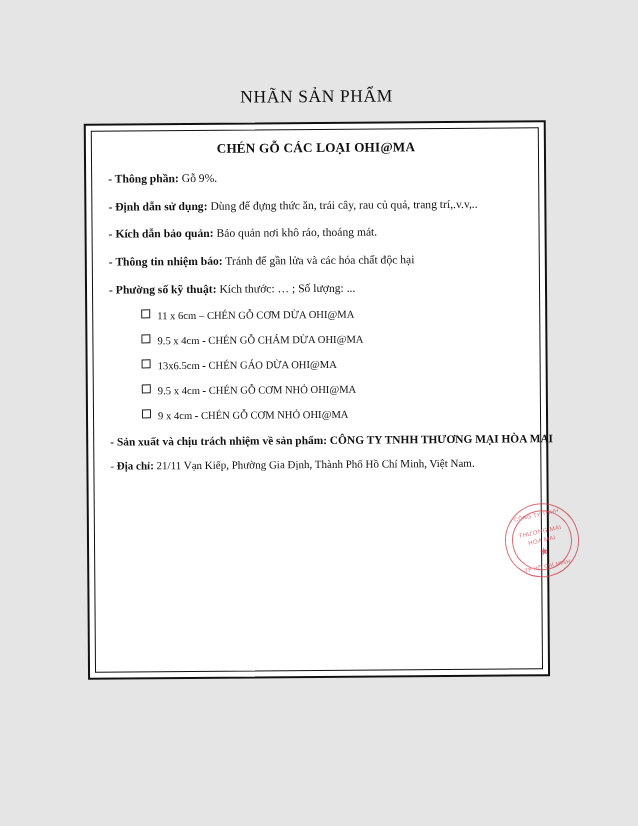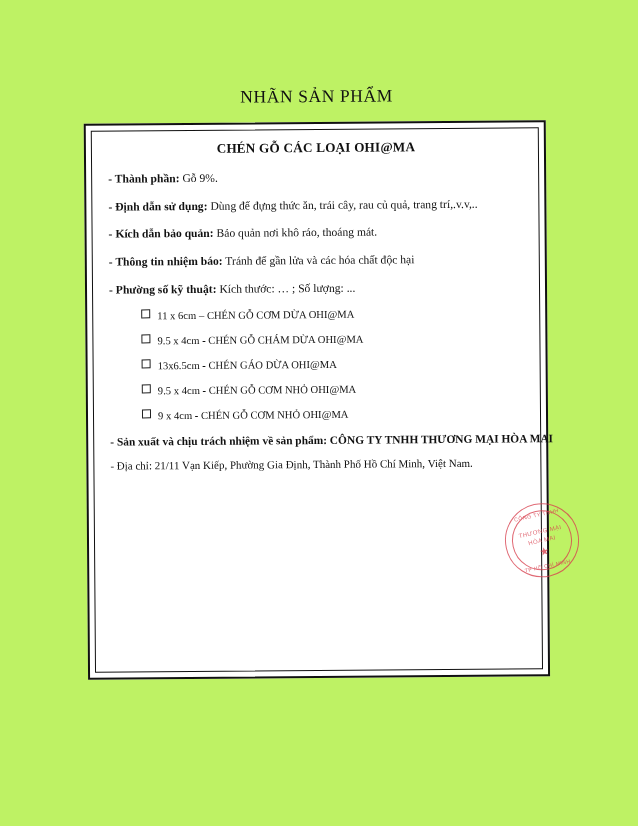--- a/index.html
+++ b/index.html
@@ -11,21 +11,21 @@
     width: 638px;
     height: 826px;
     position: relative;
     font-family: "Liberation Serif", serif;
     color: #111;
     overflow: hidden;
   }
   .page {
     position: absolute;
     inset: 0;
-    background: #bef264;
+    background: #e5e5e5;
   }
   
   .scan {
     position: absolute;
     left: 0; top: 0;
     width: 638px; height: 826px;
     transform: rotate(-0.45deg);
     transform-origin: 50% 50%;
   }
   .doc-title {
@@ -103,21 +103,21 @@
     margin: 14px 0 12px 6px;
     white-space: nowrap;
   }
   .line-maker .strong {
     font-weight: bold;
   }
   .line-addr {
     font-size: 11px;
     margin: 0 0 0 6px;
   }
-  .line-addr .lab { font-weight: normal; }
+  .line-addr .lab { font-weight: bold; }
 
   
   .stamp {
     position: absolute;
     left: 504px;
     top: 505px;
     width: 74px;
     height: 74px;
     border-radius: 50%;
     border: 1.6px solid #d8414f;
@@ -159,21 +159,21 @@
     <div class="doc-title">NHÃN SẢN PHẨM</div>
 
     <div class="frame-outer">
       <div class="frame-inner"></div>
 
       <div class="content">
 
         <div class="label-title">CHÉN GỖ CÁC LOẠI OHI@MA</div>
 
         <div class="line">
-          <span class="lab">- Thành phần:</span>
+          <span class="lab">- Thông phần:</span>
           <span>Gỗ 9%.</span>
         </div>
 
         <div class="line">
           <span class="lab">- Định dẫn sử dụng:</span>
           <span>Dùng để đựng thức ăn, trái cây, rau củ quả, trang trí,.v.v,..</span>
         </div>
 
         <div class="line">
           <span class="lab">- Kích dẫn bảo quản:</span>

